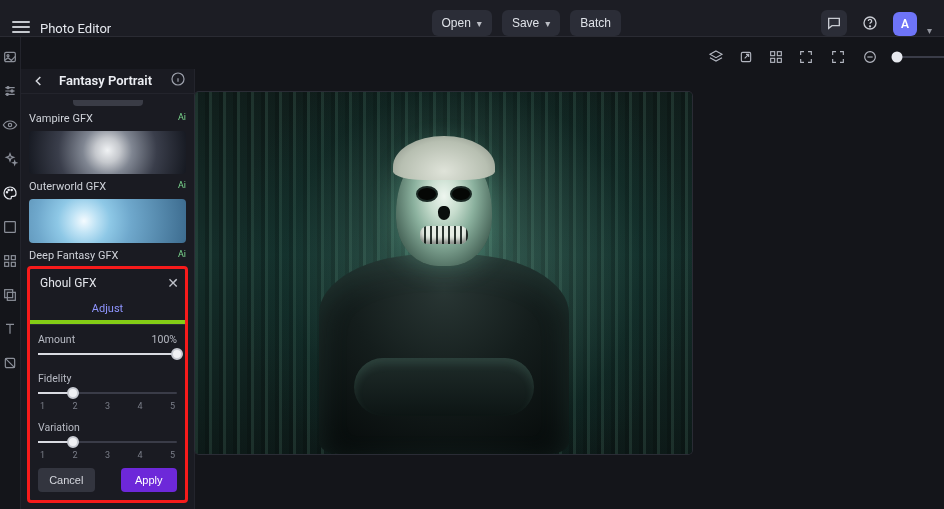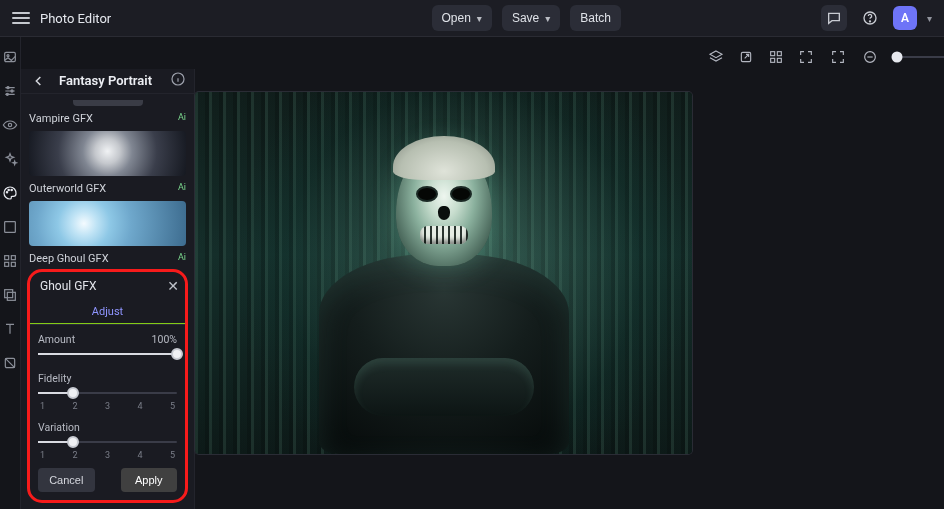--- a/index.html
+++ b/index.html
@@ -1,17 +1,17 @@
 <!DOCTYPE html>
 <html><head>
 <meta charset="utf-8">
 <style>
   * { box-sizing: border-box; margin: 0; padding: 0; }
   body { font-family: -apple-system, BlinkMacSystemFont, "Segoe UI", Roboto, sans-serif; background: #14151a; color: #d7dae0; width: 944px; height: 509px; overflow: hidden; font-size: 12px; }
-  .topbar { height: 37px; background: #1c1d24; border-bottom: 1px solid #2a2b33; display: flex; align-items: center; padding: 0 12px; gap: 10px; }
+  .topbar { height: 37px; background: #1c1d24; border-bottom: 1px solid #2a2b33; display: flex; align-items: flex-end; padding: 0 12px; gap: 10px; }
   .hamburger { width: 18px; height: 18px; display:flex; flex-direction:column; justify-content:center; gap:3px; cursor:pointer;}
   .hamburger span { display:block; height:2px; background:#c5c8ce; border-radius:1px;}
   .app-title { font-size: 13px; color:#e5e8ee;}
   .flex-spacer { flex:1; }
   .top-btn { background:#2b2d37; color:#dfe2e8; border:none; border-radius:6px; height:26px; padding:0 10px; display:flex; align-items:center; gap:6px; font-size:12px; cursor:pointer;}
   .chev { font-size:10px; opacity:.8;}
   .top-icon { width:26px; height:26px; border-radius:6px; display:flex; align-items:center; justify-content:center; color:#c8cbd2; cursor:pointer;}
   .top-icon.solid { background:#2b2d37;}
   .avatar { width:24px; height:24px; border-radius:6px; background:#6e74f7; color:#fff; display:flex; align-items:center; justify-content:center; font-size:12px; font-weight:600;}
   .main { display:flex; height:472px;}
@@ -25,38 +25,38 @@
   .info-icon { color:#9ea2ad; cursor:pointer;}
   .presets { padding:6px 8px 0; display:flex; flex-direction:column; gap:6px; overflow:hidden;}
   .preset-stub { height:6px; display:flex; justify-content:center;}
   .preset-stub-inner { width:70px; height:6px; background:#3a3c46; border-radius:0 0 4px 4px;}
   .preset-row { display:flex; align-items:flex-start; height:18px; gap:6px;}
   .preset-label { font-size:11px; color:#cfd2d9; flex:1;}
   .ai-tag { font-size:9px; color:#7cd98f;}
   .preset-thumb { width:157px; height:62px; border-radius:4px; background:#30323e;}
   .thumb-alien { background: radial-gradient(circle at 50% 45%, #f0f2f4 0%, #c5c8cd 15%, #808692 30%, #3a3e4b 60%, #151820 100%);}
   .thumb-freeze { background: radial-gradient(circle at 35% 50%, #f4fbff 0%, #bfe3f5 12%, #8ec8e6 25%, #6fa8cc 45%, #3d6c8f 100%);}
-  .highlight-box { border:3px solid #f71b1b; border-radius:15px; margin:4px 6px 6px; display:flex; flex-direction:column; padding:0; flex:1;}
+  .highlight-box { border:3px solid #f71b1b; border-radius:4px; margin:4px 6px 6px; display:flex; flex-direction:column; padding:0; flex:1;}
   .active-header { display:flex; align-items:center; height:28px; padding:0 6px;}
   .active-title { font-size:12px; color:#e3e5eb; flex:1; padding-left:4px;}
   .close-x { color:#bfc2ca; cursor:pointer; font-size:14px;}
   .tabs { display:flex; border-bottom:1px solid #2b2d37;}
   .tab { flex:1; text-align:center; font-size:11px; padding:5px 0; color:#9a9eac; cursor:pointer;}
-  .tab.active { color:#8f95ff; border-bottom:1px solid #84cc16;}
+  .tab.active { color:#8f95ff; border-bottom:4px solid #84cc16;}
   .controls { padding:8px 8px 0; display:flex; flex-direction:column; gap:10px;}
   .ctrl-row-label { display:flex; justify-content:space-between; font-size:10.5px; color:#b7bac3;}
   .slider-wrap { position:relative; height:16px; display:flex; align-items:center;}
   .slider-track { height:2px; flex:1; background:#3a3c48; border-radius:1px; position:relative;}
   .slider-fill { position:absolute; left:0; top:0; height:100%; background:#d9dbe2;}
   .slider-knob { position:absolute; top:50%; transform:translate(-50%,-50%); width:12px; height:12px; border-radius:50%; background:#f0f1f4; border:2px solid #c8cbd2;}
   .ticks { display:flex; justify-content:space-between; font-size:9px; color:#7a7e89; padding:0 2px;}
   .btn-row { display:flex; gap:26px; padding:8px; margin-top:auto;}
   .btn { flex:1; height:24px; border-radius:4px; font-size:11px; display:flex; align-items:center; justify-content:center; cursor:pointer; border:none;}
   .btn-cancel { background:#33353f; color:#d5d7de;}
-  .btn-apply { background:#404040; color:#fff;}
+  .btn-apply { background:#6d28d9; color:#fff;}
   .canvas-area { flex:1; position:relative; display:flex; flex-direction:row;}
   .canvas-viewport { flex:1; display:flex; align-items:center; justify-content:center;}
   .image-frame { width:497px; height:362px; border-radius:4px; position:relative; overflow:hidden; box-shadow:0 0 0 1px #2a2c35; background:
      radial-gradient(ellipse 65% 90% at 54% 48%, rgba(160,240,210,0.25) 0%, rgba(20,80,70,0.12) 55%, rgba(0,0,0,0) 72%),
      repeating-linear-gradient(90deg, rgba(50,80,70,0.45) 0 3px, rgba(22,40,36,0.25) 3px 10px, rgba(12,22,20,0.45) 10px 14px),
      linear-gradient(180deg, #0e1a18 0%, #14302c 45%, #0a1514 100%);
   }
   .figure { position:absolute; left:50%; bottom:0; transform:translateX(-50%); width:280px; height:310px; }
   .torso { position:absolute; bottom:0; left:50%; transform:translateX(-50%); width:250px; height:200px; background:
      radial-gradient(circle at 50% 18%, #293634 0%, #141d1c 45%, #060a0a 95%);
@@ -217,21 +217,21 @@
         <span class="preset-label">Vampire GFX</span>
         <span class="ai-tag">Ai</span>
       </div>
       <div class="preset-thumb thumb-alien"></div>
       <div class="preset-row">
         <span class="preset-label">Outerworld GFX</span>
         <span class="ai-tag">Ai</span>
       </div>
       <div class="preset-thumb thumb-freeze"></div>
       <div class="preset-row">
-        <span class="preset-label">Deep Ghoul GFX</span>
+        <span class="preset-label">Deep Fantasy GFX</span>
         <span class="ai-tag">Ai</span>
       </div>
     </div>
 
     <div class="highlight-box">
       <div class="active-header">
         <div class="active-title">Ghoul GFX</div>
         <div class="close-x">✕</div>
       </div>
       <div class="tabs">

